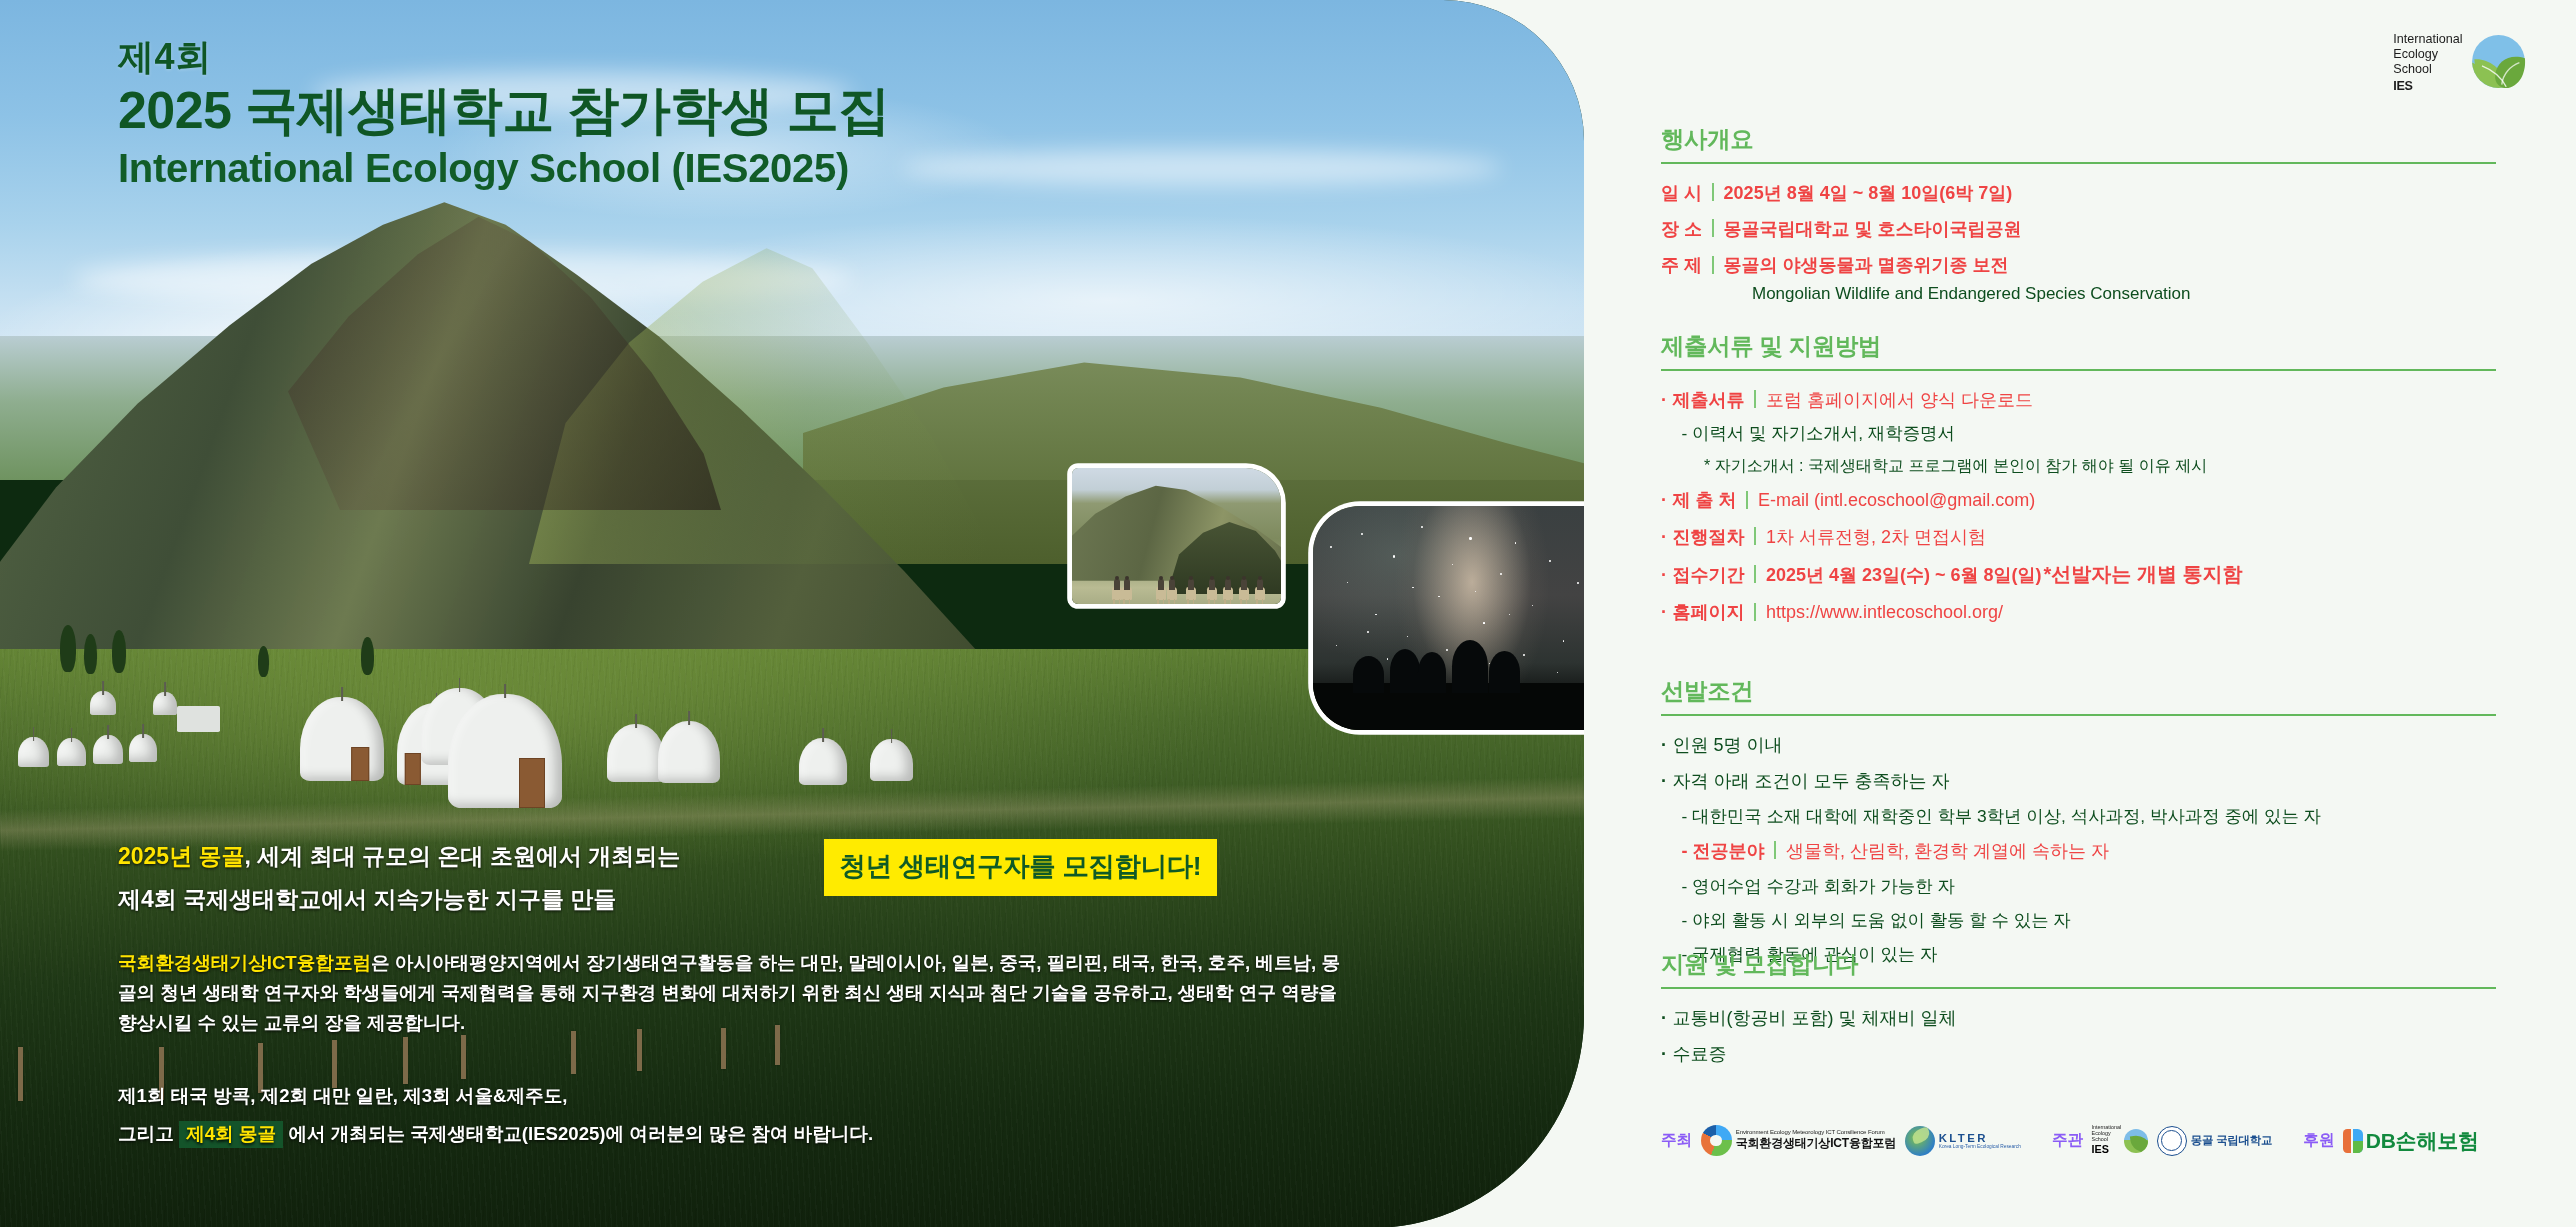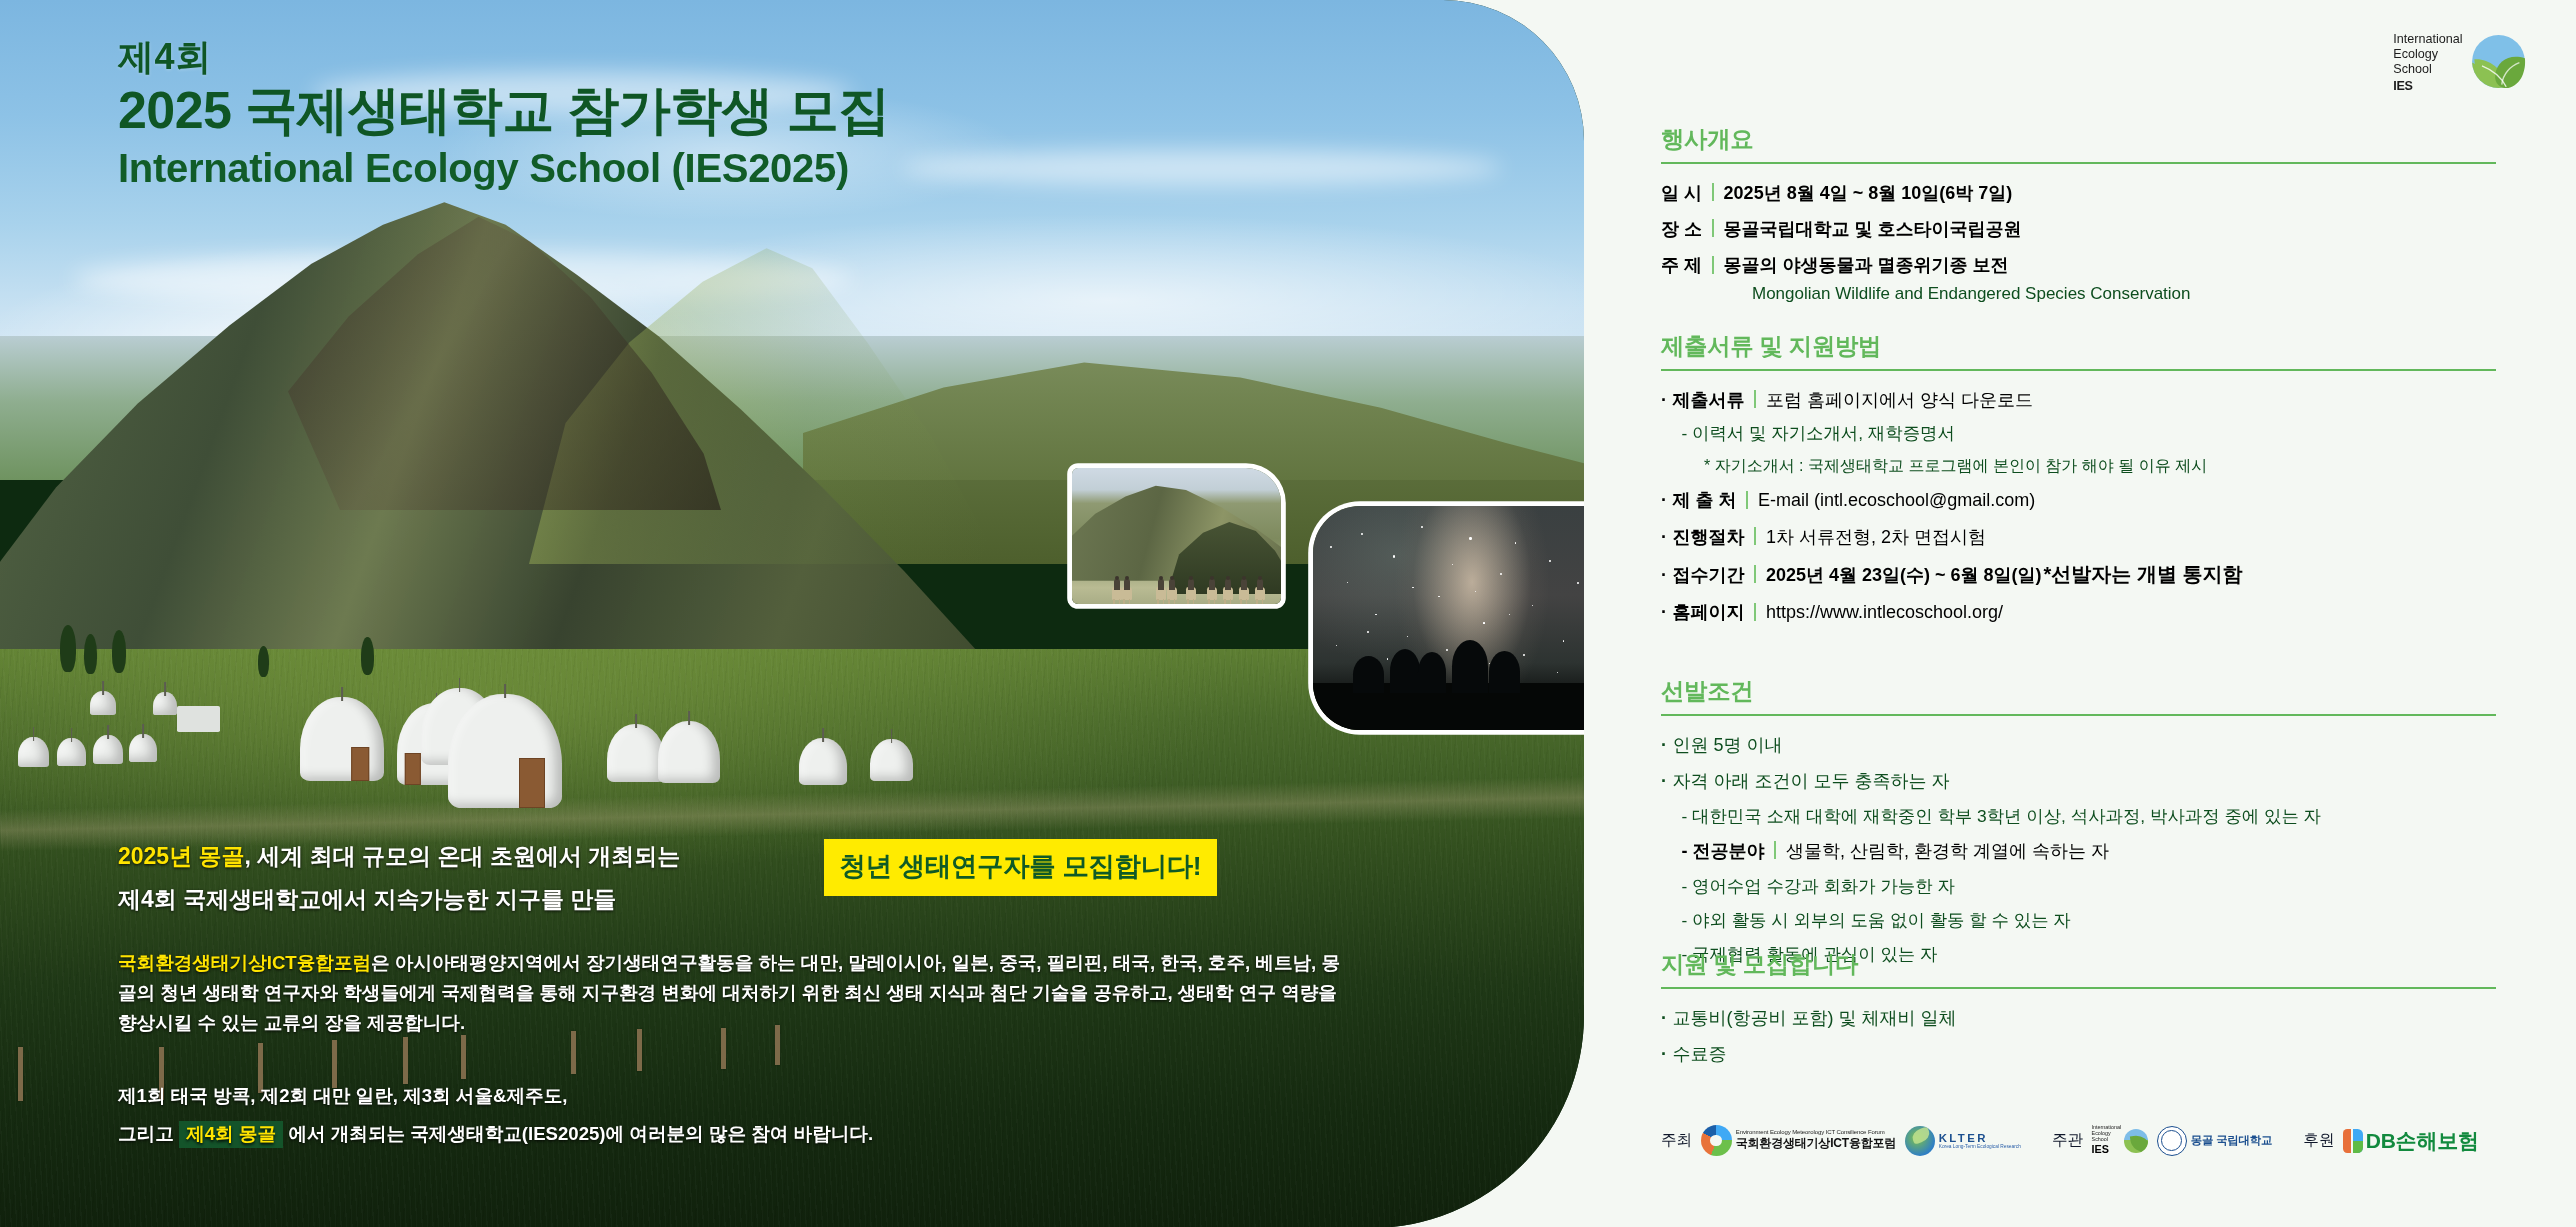--- a/index.html
+++ b/index.html
@@ -145,34 +145,34 @@
   
   .info-panel{position:absolute;left:1584px;top:0;width:992px;height:1228px;background:#f4f8f3;}
   .ies-logo{position:absolute;right:50px;top:32px;display:flex;align-items:center;gap:8.4px;}
   .ies-text{display:flex;flex-direction:column;line-height:1.18;}
   .ies-text span{font-size:12.6px;color:#1c1c1c;}
   .ies-abbr{font-size:23px;font-weight:bold;color:#000;margin-top:2.4px;letter-spacing:-0.3px;}
   .sect{position:absolute;left:77px;width:835px;}
   .sect h2{margin:0;font-size:23.4px;font-weight:bold;color:#62b85b;letter-spacing:-0.3px;}
   .sect .rule{height:1.8px;background:#62b85b;margin-top:7.2px;}
   .rows{margin-top:15.6px;}
-  .row{display:flex;align-items:baseline;font-size:18px;color:#000000;line-height:1.46;margin-bottom:10.2px;}
+  .row{display:flex;align-items:baseline;font-size:18px;color:#ef4444;line-height:1.46;margin-bottom:10.2px;}
   .lab{font-weight:bold;white-space:nowrap;}
   .bar{display:inline-block;width:2.4px;height:18px;background:#7fc877;margin:0 9.6px;position:relative;top:2.4px;flex:none;}
   .val{font-weight:bold;}
   .val.reg{font-weight:normal;}
   .sub{font-size:17.4px;color:#0d4d1e;margin:0 0 9.6px 20.4px;line-height:1.4;}
   .sub2{font-size:16px;color:#0d4d1e;margin:0 0 9.6px 43px;line-height:1.4;}
   .note{font-size:20px;font-weight:bold;margin-left:2px;}
   .bullet{display:flex;align-items:baseline;font-size:18px;color:#0d4d1e;margin-bottom:10.2px;line-height:1.45;}
   .bullet .dot{margin-right:5.4px;font-weight:bold;}
   
   .sponsors{position:absolute;left:77px;top:1125px;display:flex;align-items:center;gap:15.6px;}
   .sp-group{display:flex;align-items:center;gap:8.4px;}
-  .sp-label{font-size:15.6px;font-weight:normal;color:#0f172a;white-space:nowrap;}
+  .sp-label{font-size:15.6px;font-weight:bold;color:#8b5cf6;white-space:nowrap;}
   .sp-logo{display:flex;align-items:center;gap:4.2px;}
   .sp-name{font-size:11.4px;font-weight:bold;color:#1b4f8f;white-space:nowrap;letter-spacing:-0.2px;}
   .sp-name.k{color:#111;font-size:12px;}
   .sp-name.g{color:#128a3e;}
   .sp-cap{font-size:6px;color:#222;white-space:nowrap;display:block;font-weight:normal;letter-spacing:-0.1px;}
   .sp-sub{font-size:4.8px;color:#2a5fa8;display:block;white-space:nowrap;}
   .mark-forum{width:31px;height:31px;border-radius:50%;flex:none;
     background:conic-gradient(#3fa9f5 0deg 90deg,#6cc04a 90deg 200deg,#e8733a 200deg 300deg,#1b5fa8 300deg 360deg);
     position:relative;}
   .mark-forum:after{content:"";position:absolute;inset:9.6px;background:#f4f8f3;border-radius:50%;}

